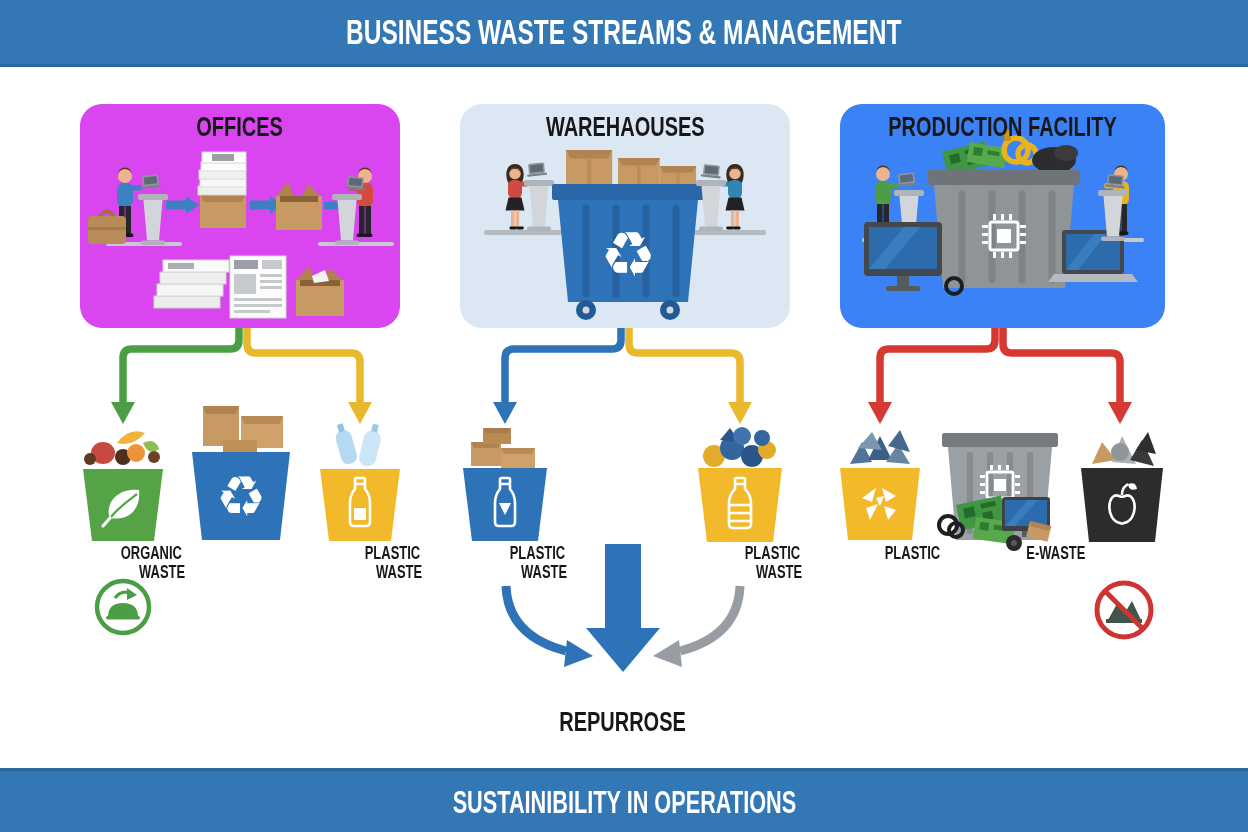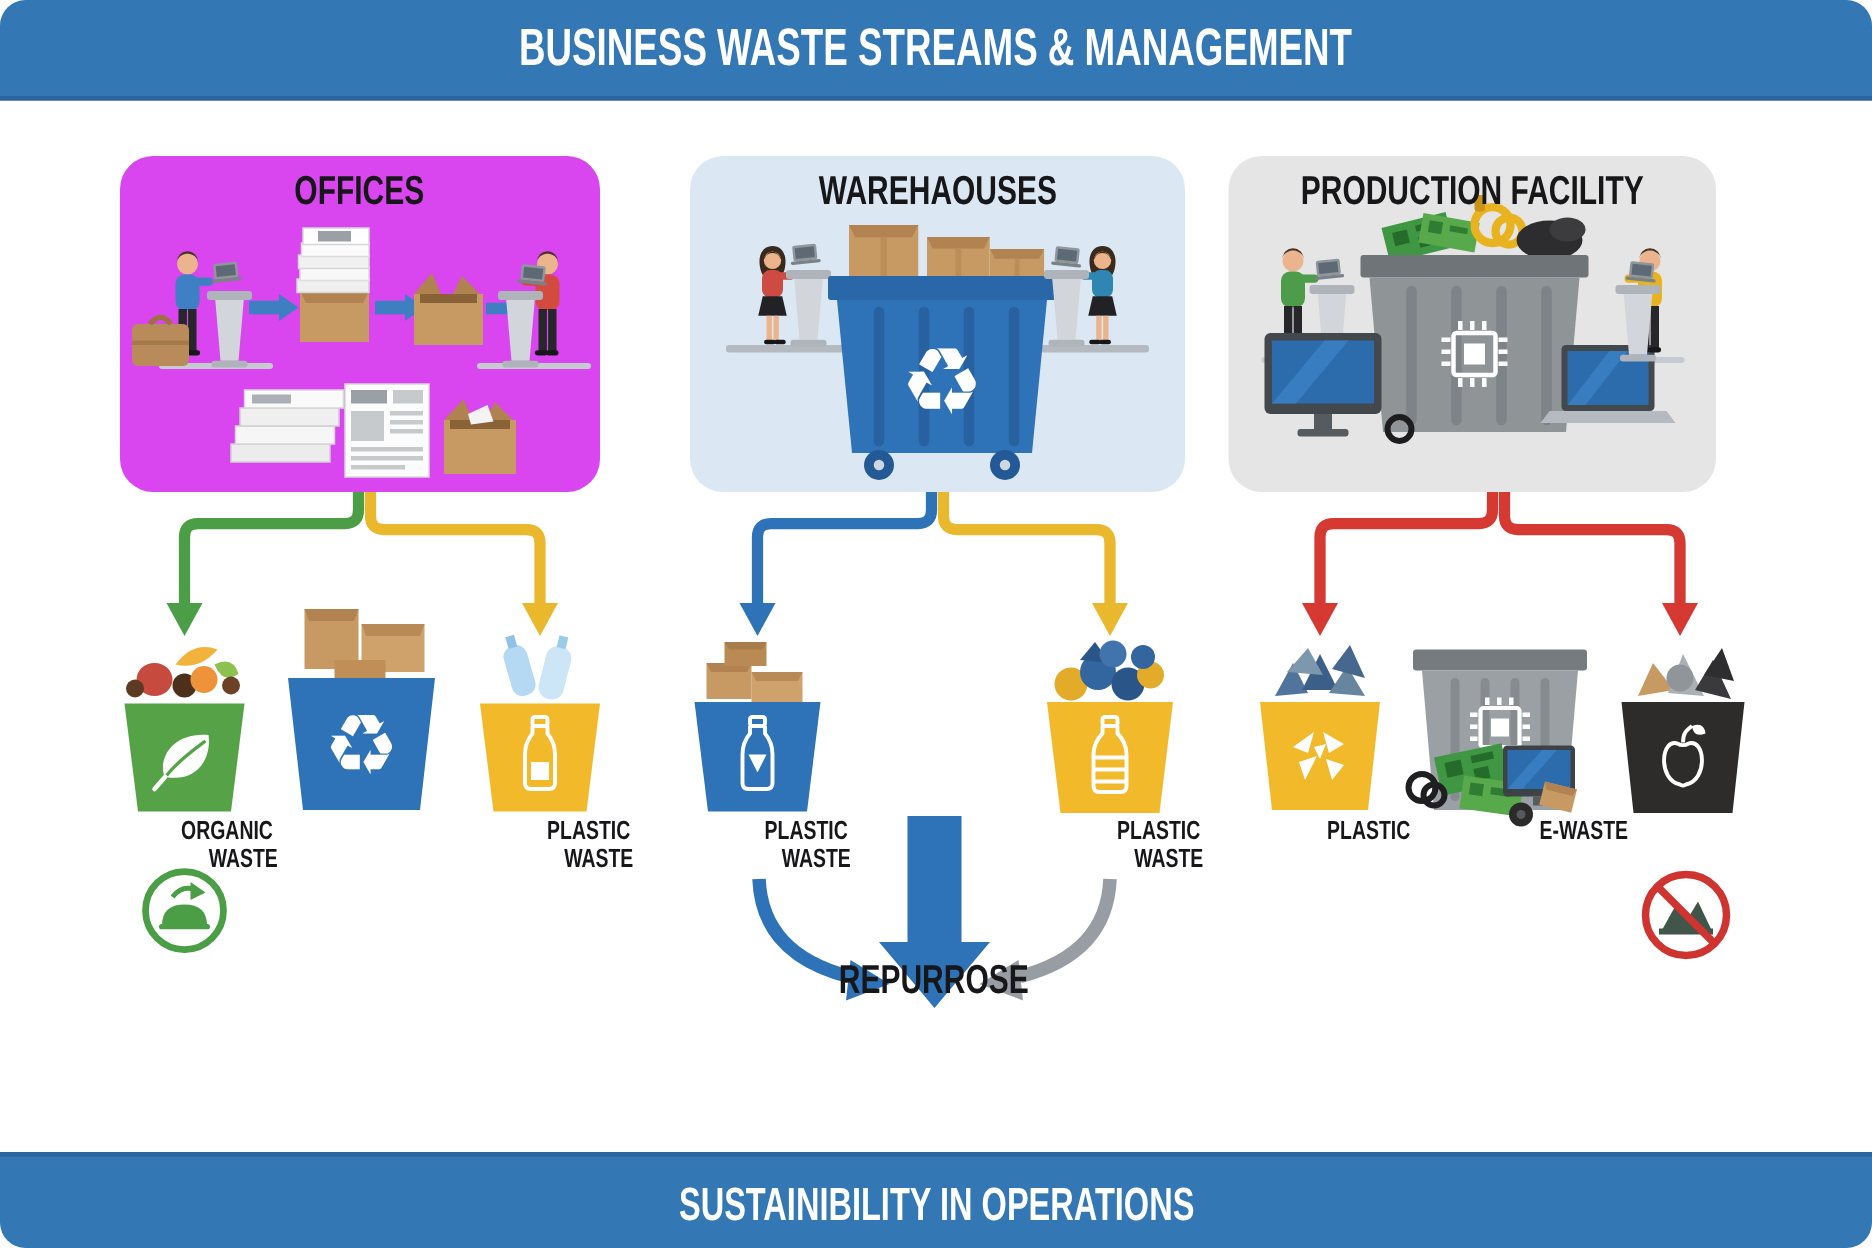--- a/index.html
+++ b/index.html
@@ -1,34 +1,34 @@
 <!DOCTYPE html>
 <html><head>
 <meta charset="utf-8">
 <style>
   html,body{margin:0;padding:0;background:#ffffff;}
   .stage{position:relative;width:1248px;height:832px;background:#ffffff;overflow:hidden;
-         font-family:"Liberation Sans",sans-serif;border-radius:17px;}
+         font-family:"Liberation Sans",sans-serif;}
   .banner{position:absolute;left:0;width:1248px;height:64px;background:#3377b4;color:#fff;
           display:flex;align-items:center;justify-content:center;font-weight:bold;}
   .banner-top{top:0;border-bottom:3px solid #2a659c;font-size:35px;}
   .banner-bottom{top:768px;height:64px;border-top:3px solid #2a659c;font-size:31px;}
   .cond{display:inline-block;transform:scaleX(.74);transform-origin:50% 50%;white-space:nowrap;}
   .cond-tight{display:inline-block;transform:scaleX(.70);transform-origin:50% 50%;white-space:nowrap;}
   .panel{position:absolute;top:104px;height:224px;border-radius:22px;}
   .panel-offices{left:80px;width:320px;background:#d946ef;}
   .panel-warehouse{left:460px;width:330px;background:#dbe8f4;}
-  .panel-production{left:819px;width:325px;background:#e5e5e5;}
+  .panel-production{left:840px;width:325px;background:#3b82f6;}
   .panel-title{position:absolute;top:8px;left:0;width:100%;text-align:center;
                font-weight:bold;font-size:27px;color:#17171a;}
   .scene{position:absolute;left:0;top:0;}
   .overlay{position:absolute;left:0;top:0;pointer-events:none;}
   .bin-label{position:absolute;top:544px;width:140px;text-align:right;font-weight:bold;
              font-size:17.5px;line-height:19px;color:#17171a;}
-  .center-label{position:absolute;top:640px;left:512px;width:222px;text-align:center;
+  .center-label{position:absolute;top:709px;left:512px;width:222px;text-align:center;
                 font-weight:bold;font-size:27px;line-height:27px;color:#17171a;}
 </style>
 </head>
 <body>
 
 <div class="stage">
 
   <svg width="0" height="0" style="position:absolute" aria-hidden="true">
     <defs>
       <g id="man-figure">

